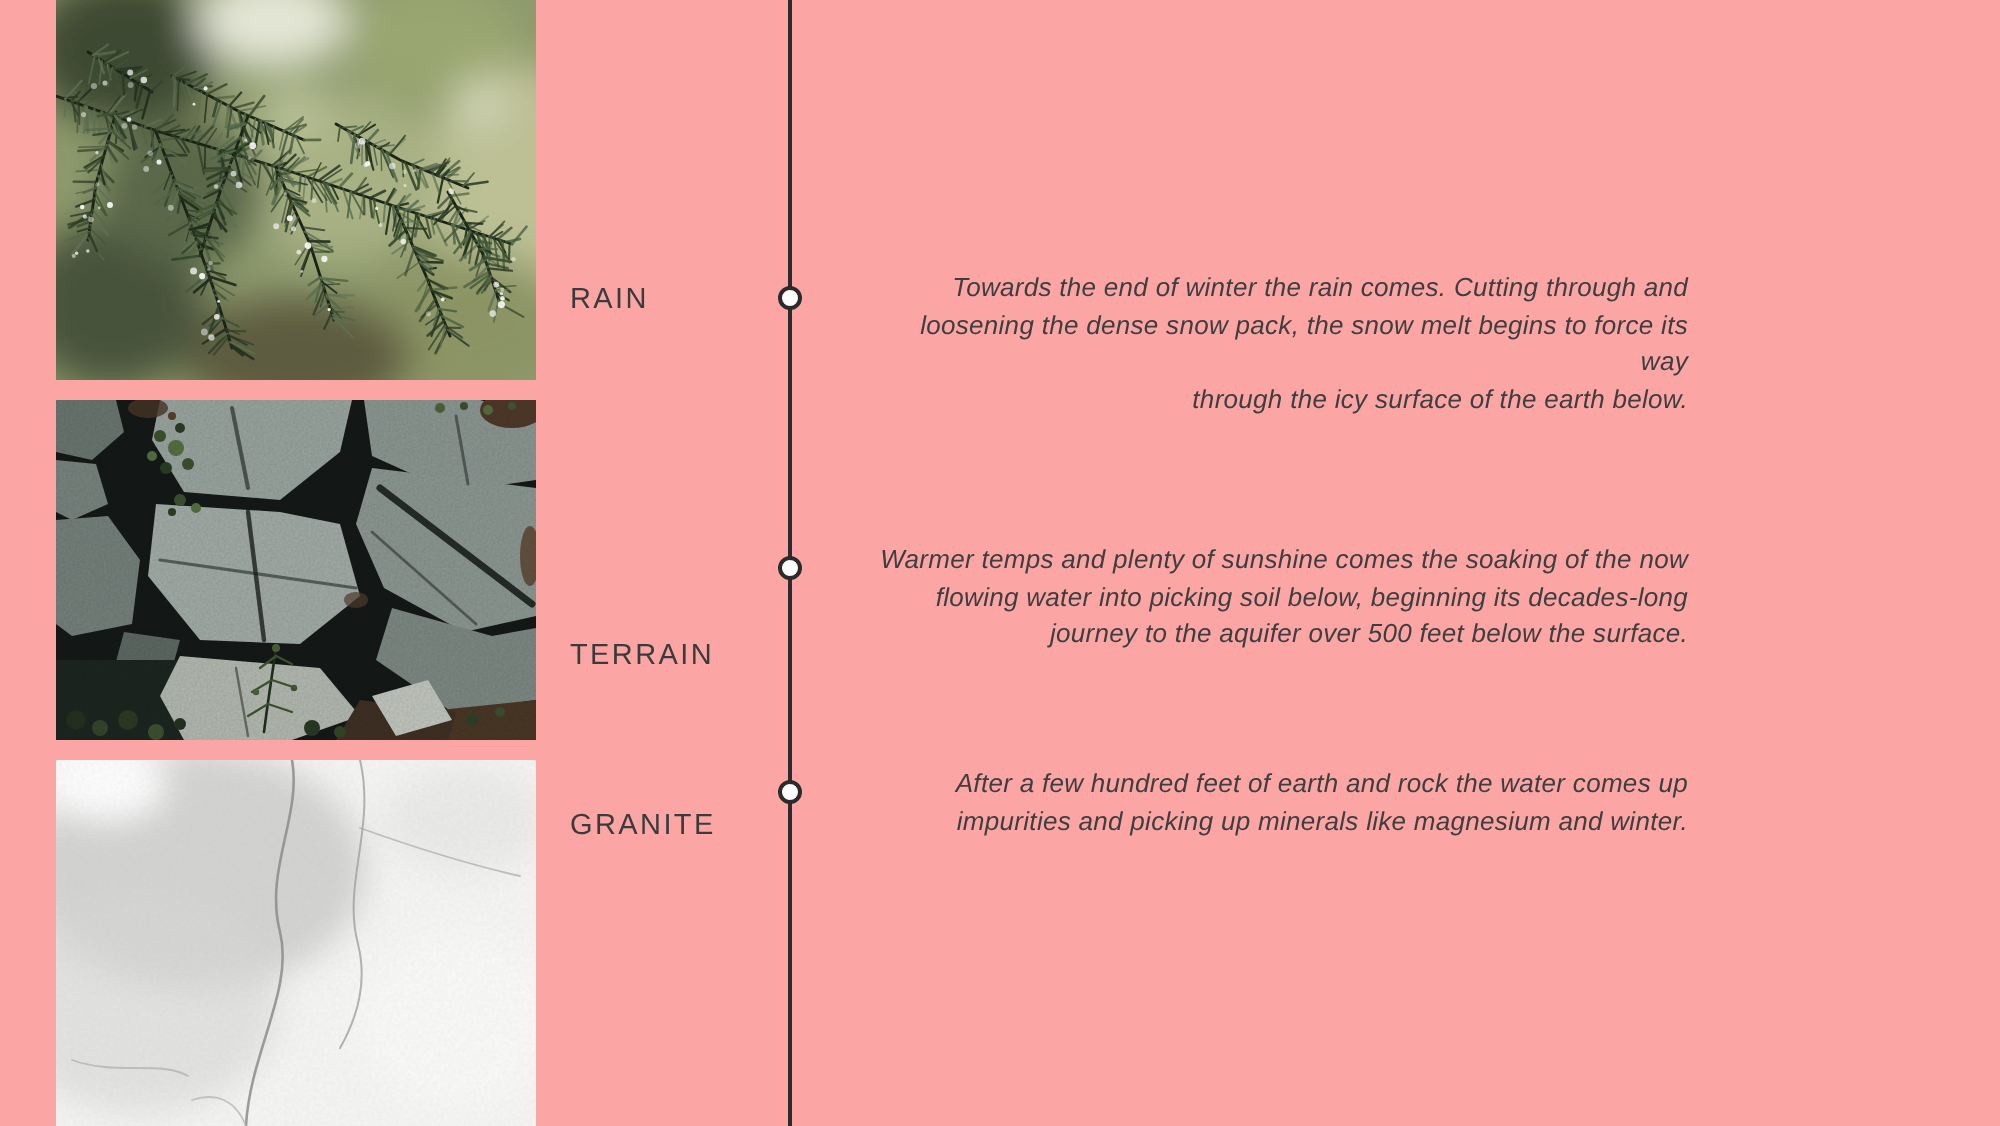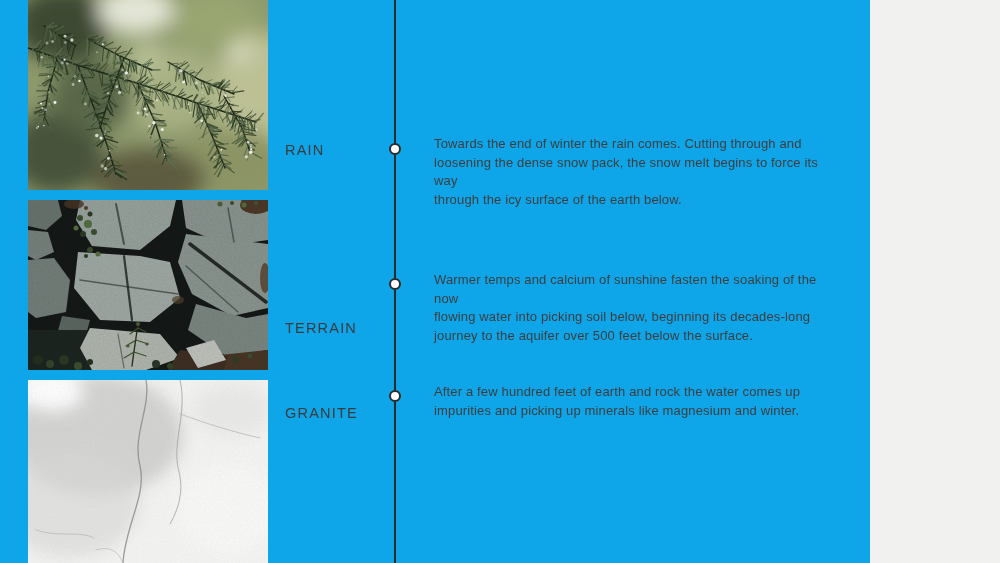--- a/index.html
+++ b/index.html
@@ -2,21 +2,21 @@
 <html><head>
 <meta charset="utf-8">
 <style>
   * { margin:0; padding:0; box-sizing:border-box; }
   html,body { width:1000px; height:563px; }
   body {
     background:#f1f1f0;
     font-family:"Liberation Sans", sans-serif;
     overflow:hidden;
   }
-  .stage { position:relative; width:870px; height:563px; background:#0ea5e9; }
+  .stage { position:relative; width:1000px; height:563px; background:#fca5a5;text-align:right; }
 
   
   .photo { position:absolute; left:28px; width:240px; overflow:hidden; background:#888; }
   #photo-rain    { top:0;     height:190px; }
   #photo-terrain { top:200px; height:170px; }
   #photo-granite { top:380px; height:183px; }
   .photo svg { display:block; width:100%; height:100%; }
 
   
   .timeline-line { position:absolute; left:394px; top:0; width:2px; height:563px; background:#2c2c2c; }
@@ -33,21 +33,21 @@
     position:absolute; left:285px; font-size:14.5px; line-height:16px;
     letter-spacing:1.2px; color:#3b3b3b; font-weight:400;
   }
   #label-rain    { top:142px; }
   #label-terrain { top:277px;margin-top:43px; }
   #label-granite { top:389px;margin-top:16px; }
 
   
   .section-text {
     position:absolute; left:434px; width:410px;
-    font-size:13px; line-height:18.7px; color:#3e3e3e; letter-spacing:0.15px;
+    font-size:13px; line-height:18.7px; color:#3e3e3e; letter-spacing:0.15px;font-style:italic;
   }
   #text-rain    { top:135px; }
   #text-terrain { top:271px; }
   #text-granite { top:383px; }
 </style>
 </head>
 <body>
 
 <div class="stage">
 
@@ -906,21 +906,21 @@
   <div class="section-label" id="label-rain">RAIN</div>
   <div class="section-label" id="label-terrain">TERRAIN</div>
   <div class="section-label" id="label-granite">GRANITE</div>
 
   <div class="section-text" id="text-rain">
     <div>Towards the end of winter the rain comes. Cutting through and</div>
     <div>loosening the dense snow pack, the snow melt begins to force its way</div>
     <div>through the icy surface of the earth below.</div>
   </div>
   <div class="section-text" id="text-terrain">
-    <div>Warmer temps and calcium of sunshine fasten the soaking of the now</div>
+    <div>Warmer temps and plenty of sunshine comes the soaking of the now</div>
     <div>flowing water into picking soil below, beginning its decades-long</div>
     <div>journey to the aquifer over 500 feet below the surface.</div>
   </div>
   <div class="section-text" id="text-granite">
     <div>After a few hundred feet of earth and rock the water comes up</div>
     <div>impurities and picking up minerals like magnesium and winter.</div>
   </div>
 
 </div>
 

